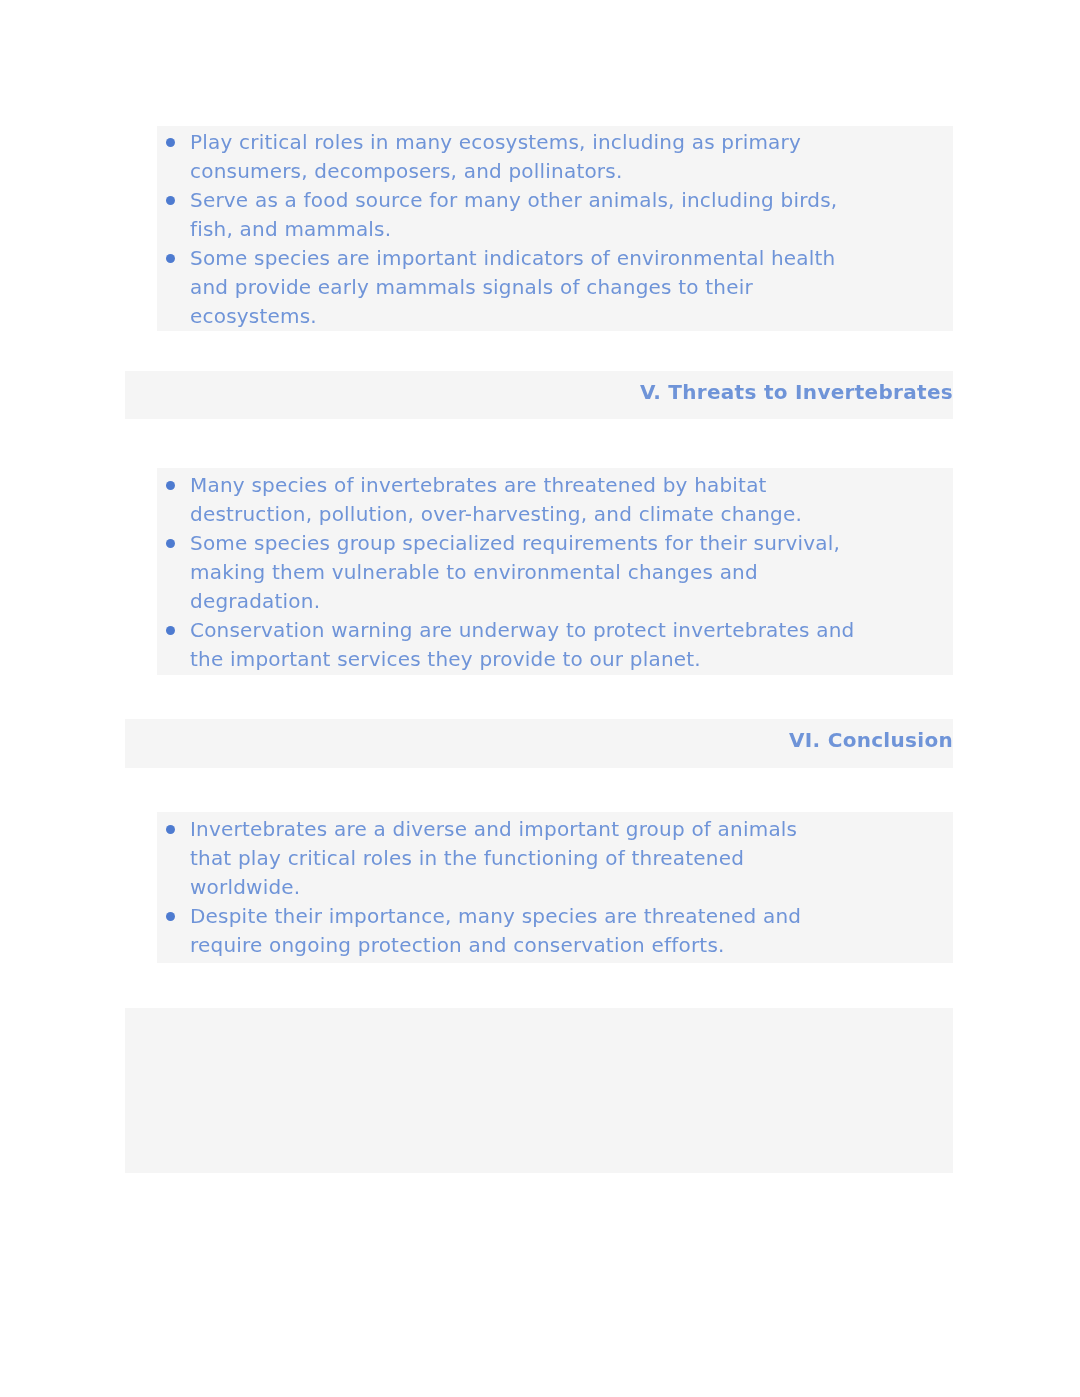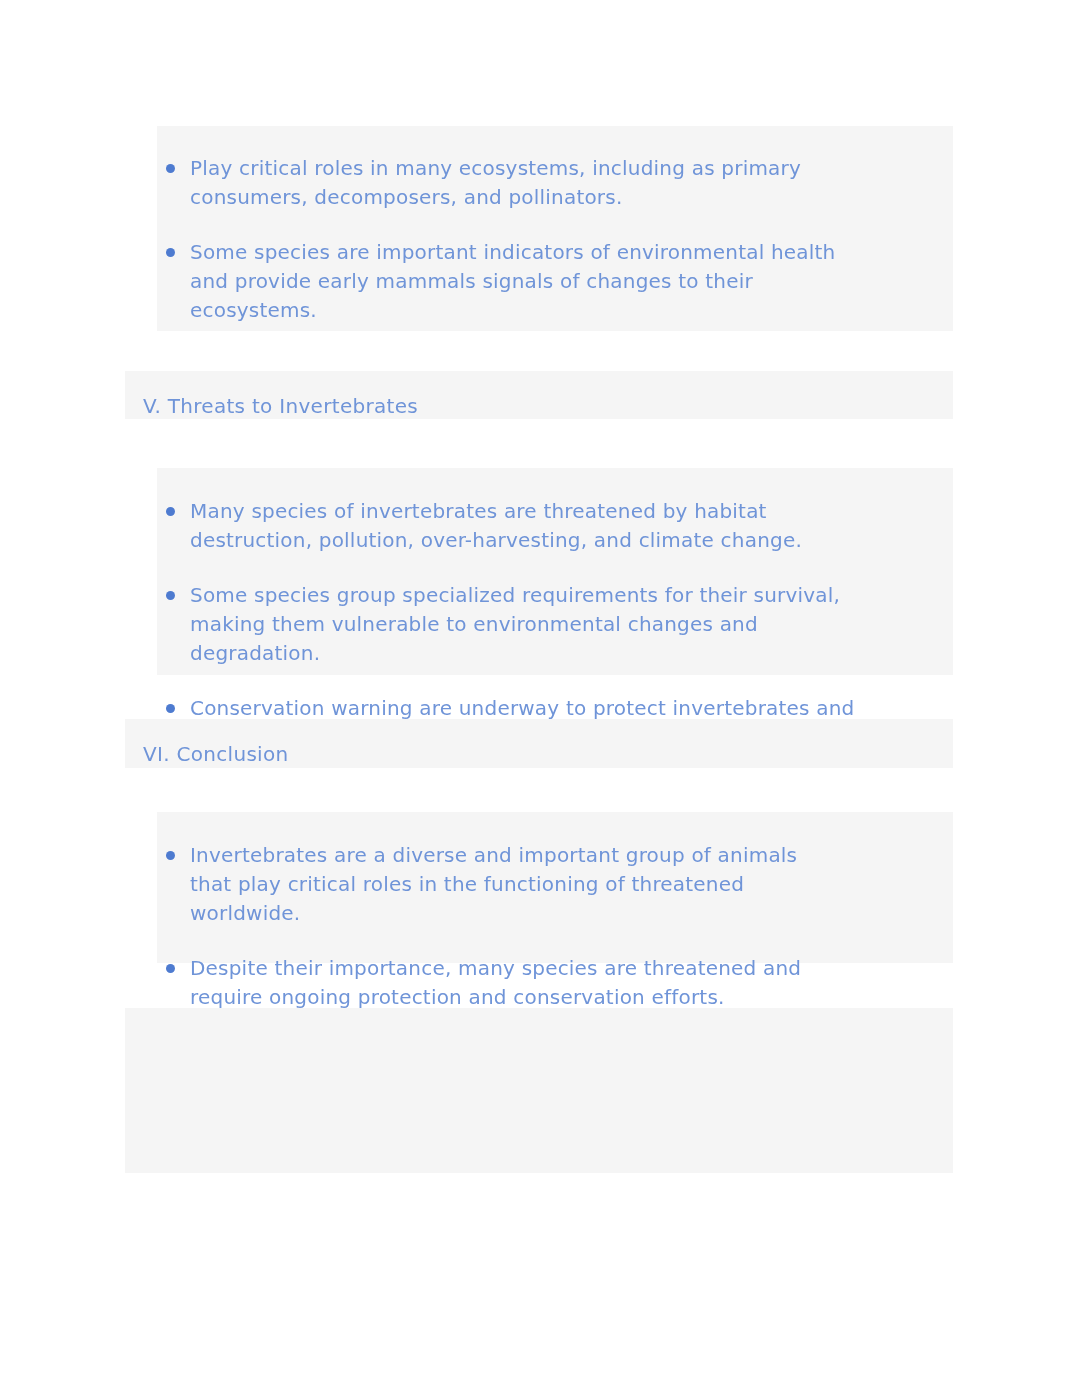--- a/index.html
+++ b/index.html
@@ -25,54 +25,60 @@
   
   #list-roles      {left:157px; top:126px; width:796px; height:205px; padding-top:2px;}
   #list-threats    {left:157px; top:468px; width:796px; height:207px; padding-top:3px;}
   #list-conclusion {left:157px; top:812px; width:796px; height:151px; padding-top:3px;}
   
   #heading-threats    {left:125px; top:371px; width:828px; height:48px; padding:9px 0 0 4px;}
   #heading-conclusion {left:125px; top:719px; width:828px; height:49px; padding:9px 0 0 4px;}
   
   #empty-block {left:125px; top:1008px; width:828px; height:165px;}
 
-  .li{display:flex; align-items:flex-start;margin-top:26px;}
+  .li{display:flex; align-items:flex-start;}
   .dot{
     flex:none;
     width:9px; height:9px;
     border-radius:50%;
     background:var(--bullet-blue);
     margin:10px 15px 0 9px;
   }
   .txt{
     white-space:pre-line;
     color:var(--text-blue);
     font-size:20px;
     line-height:29px;
     letter-spacing:0.2px;
   }
   .h{
-    margin:14px;
+    margin:0;
     color:var(--text-blue);
     font-size:20px;
     line-height:24px;
-    font-weight:normal;
+    font-weight:bold;
     letter-spacing:0.3px;
+    text-align:right;
   }
 </style>
 </head>
 <body>
 
 <div class="page">
 
   <section class="block" id="list-roles">
     <div class="li">
       <span class="dot"></span>
       <span class="txt">Play critical roles in many ecosystems, including as primary
 consumers, decomposers, and pollinators.</span>
+    </div>
+    <div class="li">
+      <span class="dot"></span>
+      <span class="txt">Serve as a food source for many other animals, including birds,
+fish, and mammals.</span>
     </div>
     <div class="li">
       <span class="dot"></span>
       <span class="txt">Some species are important indicators of environmental health
 and provide early mammals signals of changes to their
 ecosystems.</span>
     </div>
   </section>
 
   <section class="block" id="heading-threats">

